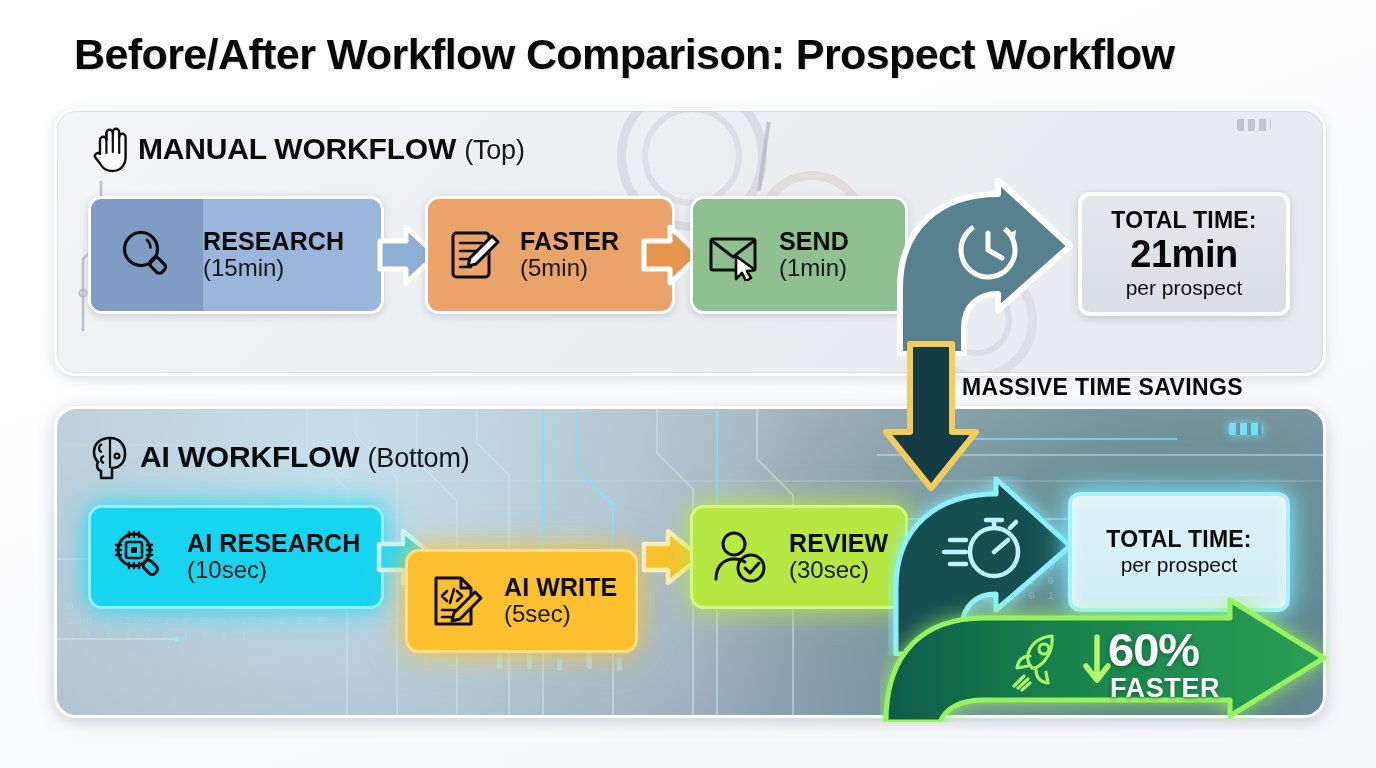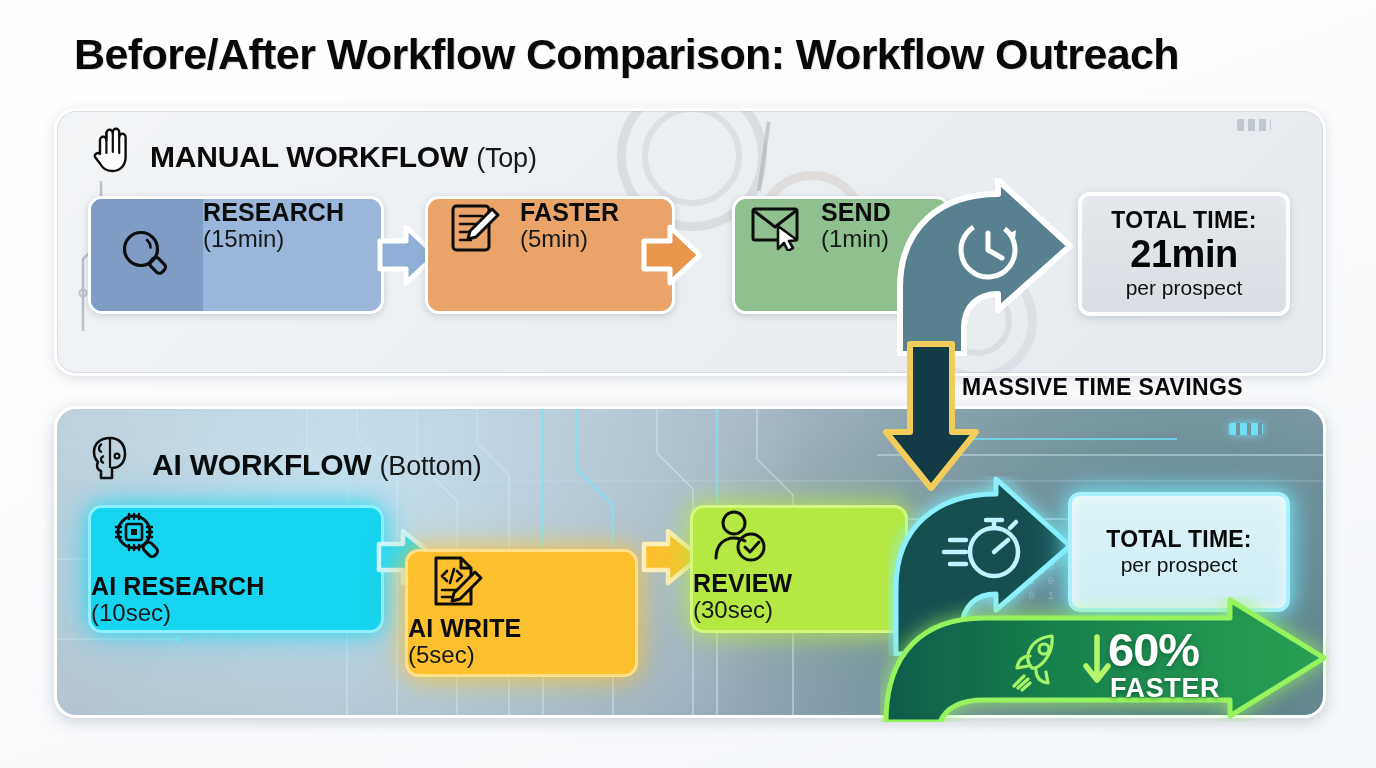--- a/index.html
+++ b/index.html
@@ -74,45 +74,45 @@
   #binary-mist2{
     position:absolute; left:10px; top:190px; width:260px; height:110px;
     opacity:.28; font-family:"Liberation Mono", monospace; font-size:11px;
     color:#bdf0ff; line-height:15px; letter-spacing:3px; word-break:break-all;
   }
   #chip-a { position:absolute; left: 1172px; top: 14px; width:34px; height:12px; border-radius:2px;
             background: repeating-linear-gradient(90deg, rgba(110,232,255,.9) 0 7px, transparent 7px 11px);
             box-shadow:0 0 8px rgba(110,232,255,.8);}
 
   
-  .sec-head { position: absolute; display: flex; align-items: flex-end; gap: 16px; }
+  .sec-head { position: absolute; display: flex; align-items: center; gap: 4px; }
   #manual-head { left: 88px; top: 124px; }
   #ai-head     { left: 88px; top: 432px; }
   .sec-title { font-size: 30px; font-weight: bold; color: #0b0b0b; letter-spacing: -0.2px; white-space: nowrap;}
   .sec-sub   { font-size: 27px; font-weight: normal; color: #16181a; }
 
   
   .step {
-    position: absolute; border-radius: 14px; display: flex; align-items: flex-start;
+    position: absolute; border-radius: 14px; display: flex; align-items: center;
     overflow: hidden;
   }
   .step .ic { display:flex; align-items:center; justify-content:center; flex:none; }
   .step .lbl { display:flex; flex-direction:column; justify-content:center; flex:1; padding-right:8px;}
   .step .lbl .name { font-size: 25px; font-weight: bold; color:#0c0c0c; letter-spacing:.1px; line-height:1.05;}
   .step .lbl .dur  { font-size: 24px; font-weight: normal; color:#16181a; line-height:1.15; }
 
   
   .m-step { height: 118px; border: 3px solid #ffffff; box-shadow: 0 2px 7px rgba(110,120,135,.30); }
   #step-research { left: 88px; top: 196px; width: 296px; background:#9ab6da; }
   #step-research .ic { width: 112px; height:100%; background:#7f9cc4; }
   #step-write    { left: 425px; top: 196px; width: 250px; background:#eaa46a; }
-  #step-send     { left: 690px; top: 196px; width: 218px; background:#8fc08f;margin-left:42px; }
-
-  
-  .a-step { height: 128px; flex-direction: column; }
+  #step-send     { left: 690px; top: 196px; width: 218px; background:#8fc08f; }
+
+  
+  .a-step { height: 104px; }
   #step-ai-research { left: 88px; top: 505px; width: 296px; background:#17d4f0;
       border:3px solid #8ff0ff; box-shadow: 0 0 22px rgba(40,214,245,.85), 0 0 44px rgba(40,214,245,.45);}
   #step-ai-write    { left: 405px; top: 505px; width: 233px; background:#fcc02e;
       border:3px solid #ffe08a; box-shadow: 0 0 22px rgba(252,192,46,.75), 0 0 40px rgba(252,192,46,.35); margin-top: 44px;}
   #step-review      { left: 690px; top: 505px; width: 218px; background:#b6e843;
       border:3px solid #d5f77e; box-shadow: 0 0 22px rgba(182,232,67,.80), 0 0 40px rgba(182,232,67,.40);}
   #step-ai-research .ic, #step-ai-write .ic, #step-review .ic { width: 96px; }
   #step-ai-research .lbl .name, #step-ai-write .lbl .name, #step-review .lbl .name { font-size:25px;}
 
   
@@ -162,21 +162,21 @@
   #faster-word { font-size: 27px; font-weight: bold; color:#ffffff; letter-spacing:.6px;
                  text-shadow: 0 2px 4px rgba(0,60,30,.45); margin-top:2px; margin-left:2px;}
   #rocket-ic { position:absolute; left:1008px; top:630px; }
   #down-tick { position:absolute; left:1082px; top:634px; }
 </style>
 </head>
 <body>
 
 <div id="stage">
 
-  <div id="title">Before/After Workflow Comparison: Workflow Outreach</div>
+  <div id="title">Before/After Workflow Comparison: Prospect Workflow</div>
 
   <div class="panel" id="manual-panel">
     <div class="gear" id="gear1"></div>
     <div class="gear" id="gear2"></div>
     <div class="gear" id="gear3"></div>
     <div id="gear-hand"></div>
     <div class="chip-mark" id="chip-m"></div>
     <svg class="trace-left" viewBox="0 0 46 150">
       <path d="M30 0 L30 60 L12 78 L12 150" stroke="#b9c1cb" stroke-width="2.5" fill="none"></path>
       <circle cx="30" cy="46" r="3.5" fill="none" stroke="#b9c1cb" stroke-width="2"></circle>

